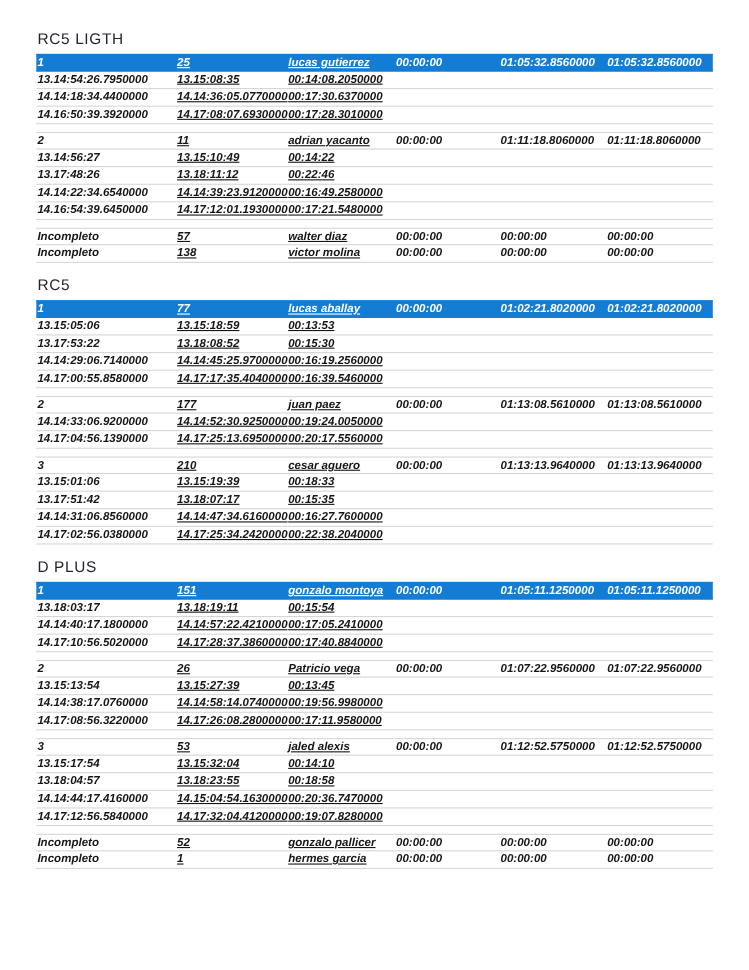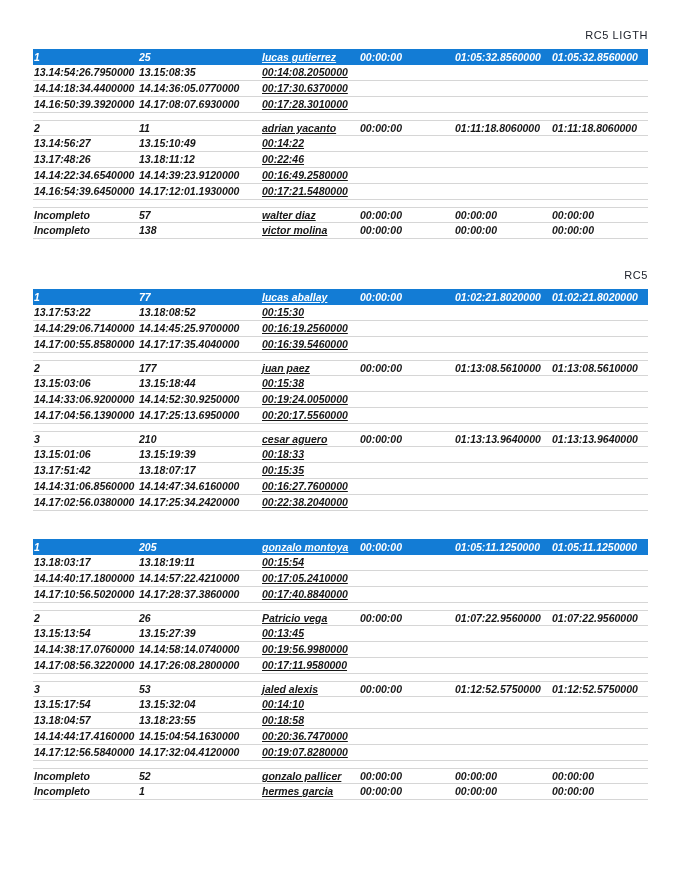--- a/index.html
+++ b/index.html
@@ -1,43 +1,43 @@
 <!DOCTYPE html>
 <html style="--accent: #137cd5; --row-line: #d6d6d6; --title-color: #20242e; --text-color: #161616; --hl-text: #ffffff;"><head>
 <meta charset="utf-8">
 <style>
   html,body{margin:0;padding:0;}
   body{
     width:681px;height:882px;background:#ffffff;position:relative;
     font-family:"Liberation Sans",sans-serif;overflow:hidden;
   }
   .report{position:absolute;left:33px;top:27px;width:615px;}
-  .section + .section{margin-top:28px;}
+  .section + .section{margin-top:12px;}
   .section-title{
-    font-size:11px;font-weight:500;font-style:normal;
+    font-size:14px;font-weight:500;font-style:normal;
     color:var(--title-color,#20242e);letter-spacing:0.6px;
-    margin:0 0 5px 1px;line-height:17px;text-align:right;
+    margin:0 0 5px 1px;line-height:17px;
   }
   .group{margin-bottom:7px;}
   .row{
     position:relative;height:16px;line-height:15px;box-sizing:border-box;
     border-bottom:1px solid var(--row-line,#d6d6d6);
     font-style:italic;font-weight:bold;font-size:10.5px;
     color:var(--text-color,#161616);white-space:nowrap;
   }
   .group .row:first-child{border-top:1px solid var(--row-line,#d6d6d6);line-height:14px;}
   .row.hl{
     background:var(--accent,#137cd5);
     color:var(--hl-text,#ffffff);
     border-bottom-color:var(--accent,#137cd5);
     border-top-color:var(--accent,#137cd5) !important;
   }
   .cell{position:absolute;top:0;height:100%;}
   .c1{left:1px;}
-  .c2{left:106px;}
+  .c2{left:128px;text-decoration:underline;}
   .c3{left:229px;text-decoration:underline;}
   .c4{left:327px;}
   .c5{left:422px;}
   .c6{left:519px;}
 </style>
 </head>
 <body style="background: rgb(255, 255, 255);">
 
 <main class="report">
     <section class="section">
@@ -121,20 +121,25 @@
       <div class="group">
         <div class="row hdr hl">
           <span class="cell c1">1</span>
           <span class="cell c2">77</span>
           <span class="cell c3">lucas aballay</span>
           <span class="cell c4">00:00:00</span>
           <span class="cell c5">01:02:21.8020000</span>
           <span class="cell c6">01:02:21.8020000</span>
         </div>
         <div class="row lap">
+          <span class="cell c1">13.15:05:06</span>
+          <span class="cell c2">13.15:18:59</span>
+          <span class="cell c3">00:13:53</span>
+        </div>
+        <div class="row lap">
           <span class="cell c1">13.17:53:22</span>
           <span class="cell c2">13.18:08:52</span>
           <span class="cell c3">00:15:30</span>
         </div>
         <div class="row lap">
           <span class="cell c1">14.14:29:06.7140000</span>
           <span class="cell c2">14.14:45:25.9700000</span>
           <span class="cell c3">00:16:19.2560000</span>
         </div>
         <div class="row lap">
@@ -146,25 +151,20 @@
       <div class="group">
         <div class="row hdr">
           <span class="cell c1">2</span>
           <span class="cell c2">177</span>
           <span class="cell c3">juan paez</span>
           <span class="cell c4">00:00:00</span>
           <span class="cell c5">01:13:08.5610000</span>
           <span class="cell c6">01:13:08.5610000</span>
         </div>
         <div class="row lap">
-          <span class="cell c1">13.15:03:06</span>
-          <span class="cell c2">13.15:18:44</span>
-          <span class="cell c3">00:15:38</span>
-        </div>
-        <div class="row lap">
           <span class="cell c1">14.14:33:06.9200000</span>
           <span class="cell c2">14.14:52:30.9250000</span>
           <span class="cell c3">00:19:24.0050000</span>
         </div>
         <div class="row lap">
           <span class="cell c1">14.17:04:56.1390000</span>
           <span class="cell c2">14.17:25:13.6950000</span>
           <span class="cell c3">00:20:17.5560000</span>
         </div>
       </div>
@@ -193,24 +193,25 @@
           <span class="cell c3">00:16:27.7600000</span>
         </div>
         <div class="row lap">
           <span class="cell c1">14.17:02:56.0380000</span>
           <span class="cell c2">14.17:25:34.2420000</span>
           <span class="cell c3">00:22:38.2040000</span>
         </div>
       </div>
     </section>
     <section class="section">
+      <h2 class="section-title">D PLUS</h2>
       <div class="group">
         <div class="row hdr hl">
           <span class="cell c1">1</span>
-          <span class="cell c2">205</span>
+          <span class="cell c2">151</span>
           <span class="cell c3">gonzalo montoya</span>
           <span class="cell c4">00:00:00</span>
           <span class="cell c5">01:05:11.1250000</span>
           <span class="cell c6">01:05:11.1250000</span>
         </div>
         <div class="row lap">
           <span class="cell c1">13.18:03:17</span>
           <span class="cell c2">13.18:19:11</span>
           <span class="cell c3">00:15:54</span>
         </div>

